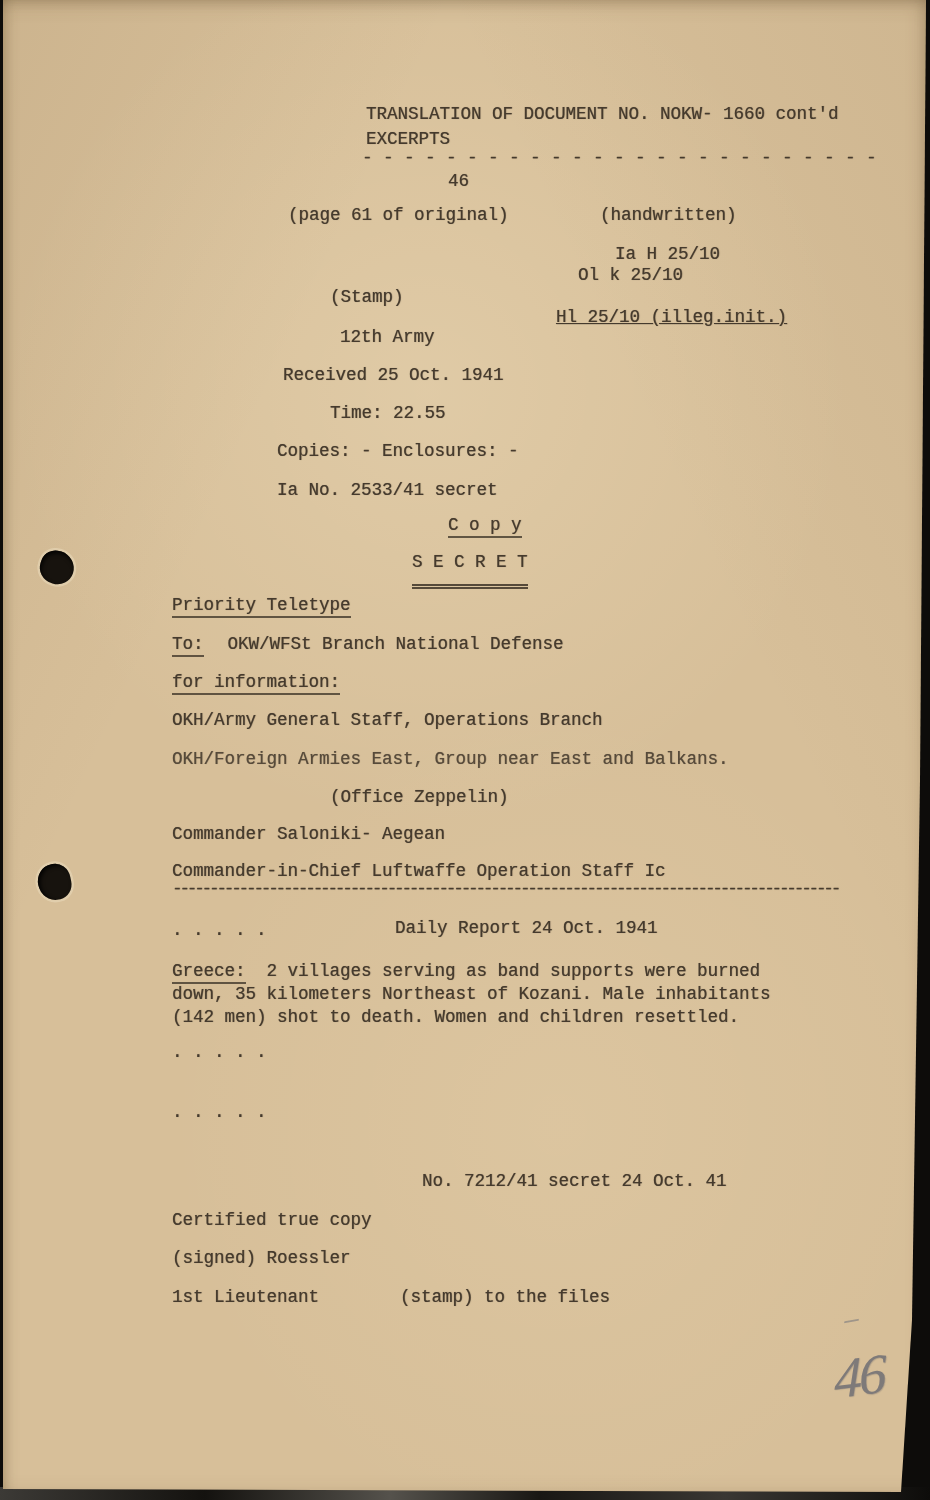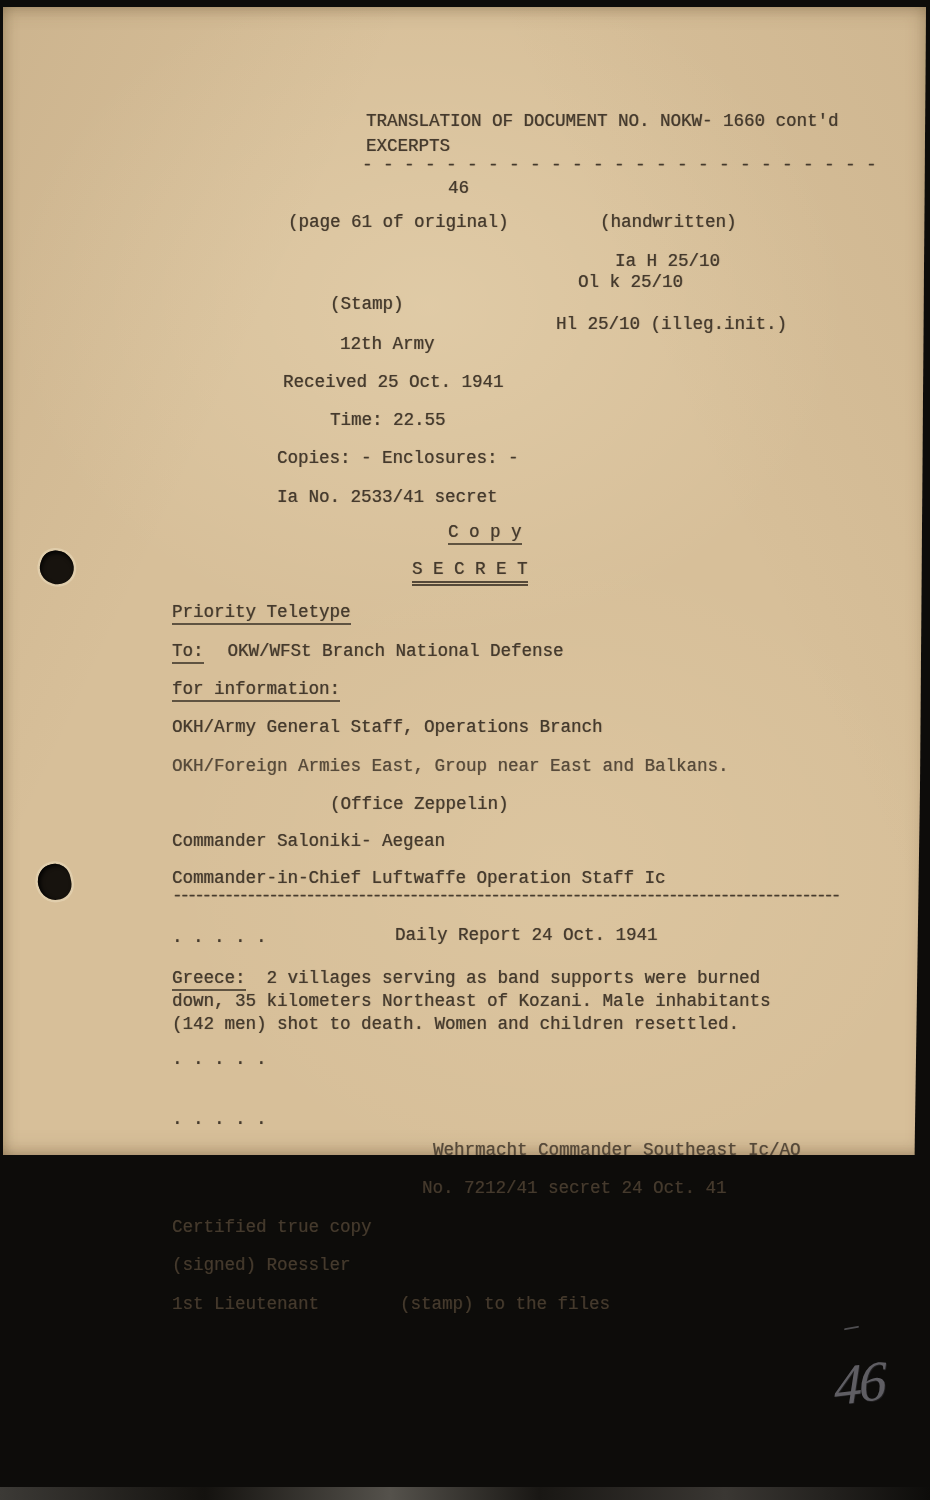--- a/index.html
+++ b/index.html
@@ -6,21 +6,21 @@
   body{
     width:930px;height:1500px;position:relative;overflow:hidden;
     background:#0d0c0a;
     font-family:"Liberation Mono", monospace;
   }
   .bottom-strip{
     position:absolute;left:0;top:1487px;width:930px;height:13px;
     background:linear-gradient(90deg,#3c3a36 0%,#14120f 22%,#55524c 42%,#191714 58%,#3a3733 78%,#0d0c0a 100%);
   }
   .paper{
-    position:absolute;left:0;top:7px;width:930px;height:1148px;
+    position:absolute;left:0;top:0;width:930px;height:1500px;
     clip-path:polygon(3px 0px,926px 0px,920px 780px,912px 1320px,901px 1492px,3px 1489px);
     background:
       radial-gradient(ellipse 70% 45% at 46% 26%, rgba(255,243,212,0.22), transparent 65%),
       radial-gradient(ellipse 60% 40% at 60% 75%, rgba(255,240,205,0.12), transparent 70%),
       linear-gradient(115deg, rgba(110,82,46,0.10), transparent 28%),
       linear-gradient(245deg, rgba(110,82,46,0.08), transparent 30%),
       #d7bf99;
     box-shadow:
       inset 10px 0 16px -8px rgba(92,70,40,0.45),
       inset -12px 0 20px -9px rgba(92,70,40,0.40),
@@ -34,21 +34,21 @@
   }
   .hole-1{left:40px;top:551px;width:34px;height:33px;border-radius:46% 54% 50% 50%;transform:rotate(18deg);}
   .hole-2{left:38px;top:864px;width:33px;height:36px;border-radius:52% 48% 46% 54%;transform:rotate(-12deg);}
   .tl{
     position:absolute;white-space:pre;z-index:2;
     font:17.5px/1.2 "Liberation Mono", monospace;
     color:#453a2d;
     text-shadow:0.5px 0.3px 0.7px rgba(62,52,40,0.55), -0.2px 0 0 rgba(62,52,40,0.25);
   }
   .u{border-bottom:2px solid rgba(62,52,40,0.78);padding-bottom:1px;margin-top:47px;}
-  .u2{border-bottom:5px double rgba(62,52,40,0.85);padding-bottom:2px;margin-top:6px;}
+  .u2{border-bottom:5px double rgba(62,52,40,0.85);padding-bottom:12px;margin-top:6px;}
   .gap-to{margin-left:24px;}
   .gap-stamp{margin-left:81px;}
   .rule-long{letter-spacing:-3.1px;color:rgba(62,52,40,0.85);}
   .faded{opacity:0.88;}
   .pencil{
     position:absolute;left:834px;top:1348px;z-index:2;
     font:italic 400 56px/1 "Liberation Serif", serif;
     color:#6f6e74;opacity:0.85;
     transform:rotate(-7deg) skewX(-6deg);
     letter-spacing:-3px;
@@ -69,21 +69,21 @@
   <div class="tl" style="left:366px;top:104px;">TRANSLATION OF DOCUMENT NO. NOKW- 1660 cont'd</div>
   <div class="tl" style="left:366px;top:129px;">EXCERPTS</div>
   <div class="tl" style="left:362px;top:148px;">- - - - - - - - - - - - - - - - - - - - - - - - -</div>
   <div class="tl" style="left:448px;top:171px;">46</div>
 
   <div class="tl" style="left:288px;top:205px;">(page 61 of original)</div>
   <div class="tl" style="left:600px;top:205px;">(handwritten)</div>
   <div class="tl" style="left:615px;top:244px;">Ia H 25/10</div>
   <div class="tl" style="left:578px;top:265px;">Ol k 25/10</div>
   <div class="tl" style="left:330px;top:287px;">(Stamp)</div>
-  <div class="tl" style="left:556px;top:307px;">Hl 25/10 (illeg.init.)</div>
+  <div class="tl" style="left:556px;top:307px;text-decoration:underline;">Hl 25/10 (illeg.init.)</div>
   <div class="tl" style="left:340px;top:327px;">12th Army</div>
   <div class="tl" style="left:283px;top:365px;">Received 25 Oct. 1941</div>
   <div class="tl" style="left:330px;top:403px;">Time: 22.55</div>
   <div class="tl" style="left:277px;top:441px;">Copies: - Enclosures: -</div>
   <div class="tl" style="left:277px;top:480px;">Ia No. 2533/41 secret</div>
 
   <div class="tl" style="left:448px;top:515px;"><span class="u">C o p y</span></div>
   <div class="tl" style="left:412px;top:552px;"><span class="u2">S E C R E T</span></div>
 
   <div class="tl" style="left:172px;top:595px;"><span class="u">Priority Teletype</span></div>
@@ -97,21 +97,20 @@
   <div class="tl rule-long" style="left:172px;top:879px;">------------------------------------------------------------------------------------------</div>
 
   <div class="tl" style="left:172px;top:920px;">. . . . .</div>
   <div class="tl" style="left:395px;top:918px;">Daily Report 24 Oct. 1941</div>
   <div class="tl" style="left:172px;top:961px;"><span class="u">Greece:</span><span>  2 villages serving as band supports were burned</span></div>
   <div class="tl" style="left:172px;top:984px;">down, 35 kilometers Northeast of Kozani. Male inhabitants</div>
   <div class="tl" style="left:172px;top:1007px;">(142 men) shot to death. Women and children resettled.</div>
   <div class="tl" style="left:172px;top:1042px;">. . . . .</div>
   <div class="tl" style="left:172px;top:1102px;">. . . . .</div>
 
-  <div class="tl faded" style="left:433px;top:1133px;">Wehrmacht Commander Southeast Ic/AO</div>
   <div class="tl" style="left:422px;top:1171px;">No. 7212/41 secret 24 Oct. 41</div>
   <div class="tl" style="left:172px;top:1210px;">Certified true copy</div>
   <div class="tl" style="left:172px;top:1248px;">(signed) Roessler</div>
   <div class="tl" style="left:172px;top:1287px;"><span>1st Lieutenant</span><span class="gap-stamp">(stamp) to the files</span></div>
 
   <div class="pencil-dash"></div>
   <div class="pencil">46</div>
 
 </div>
 

